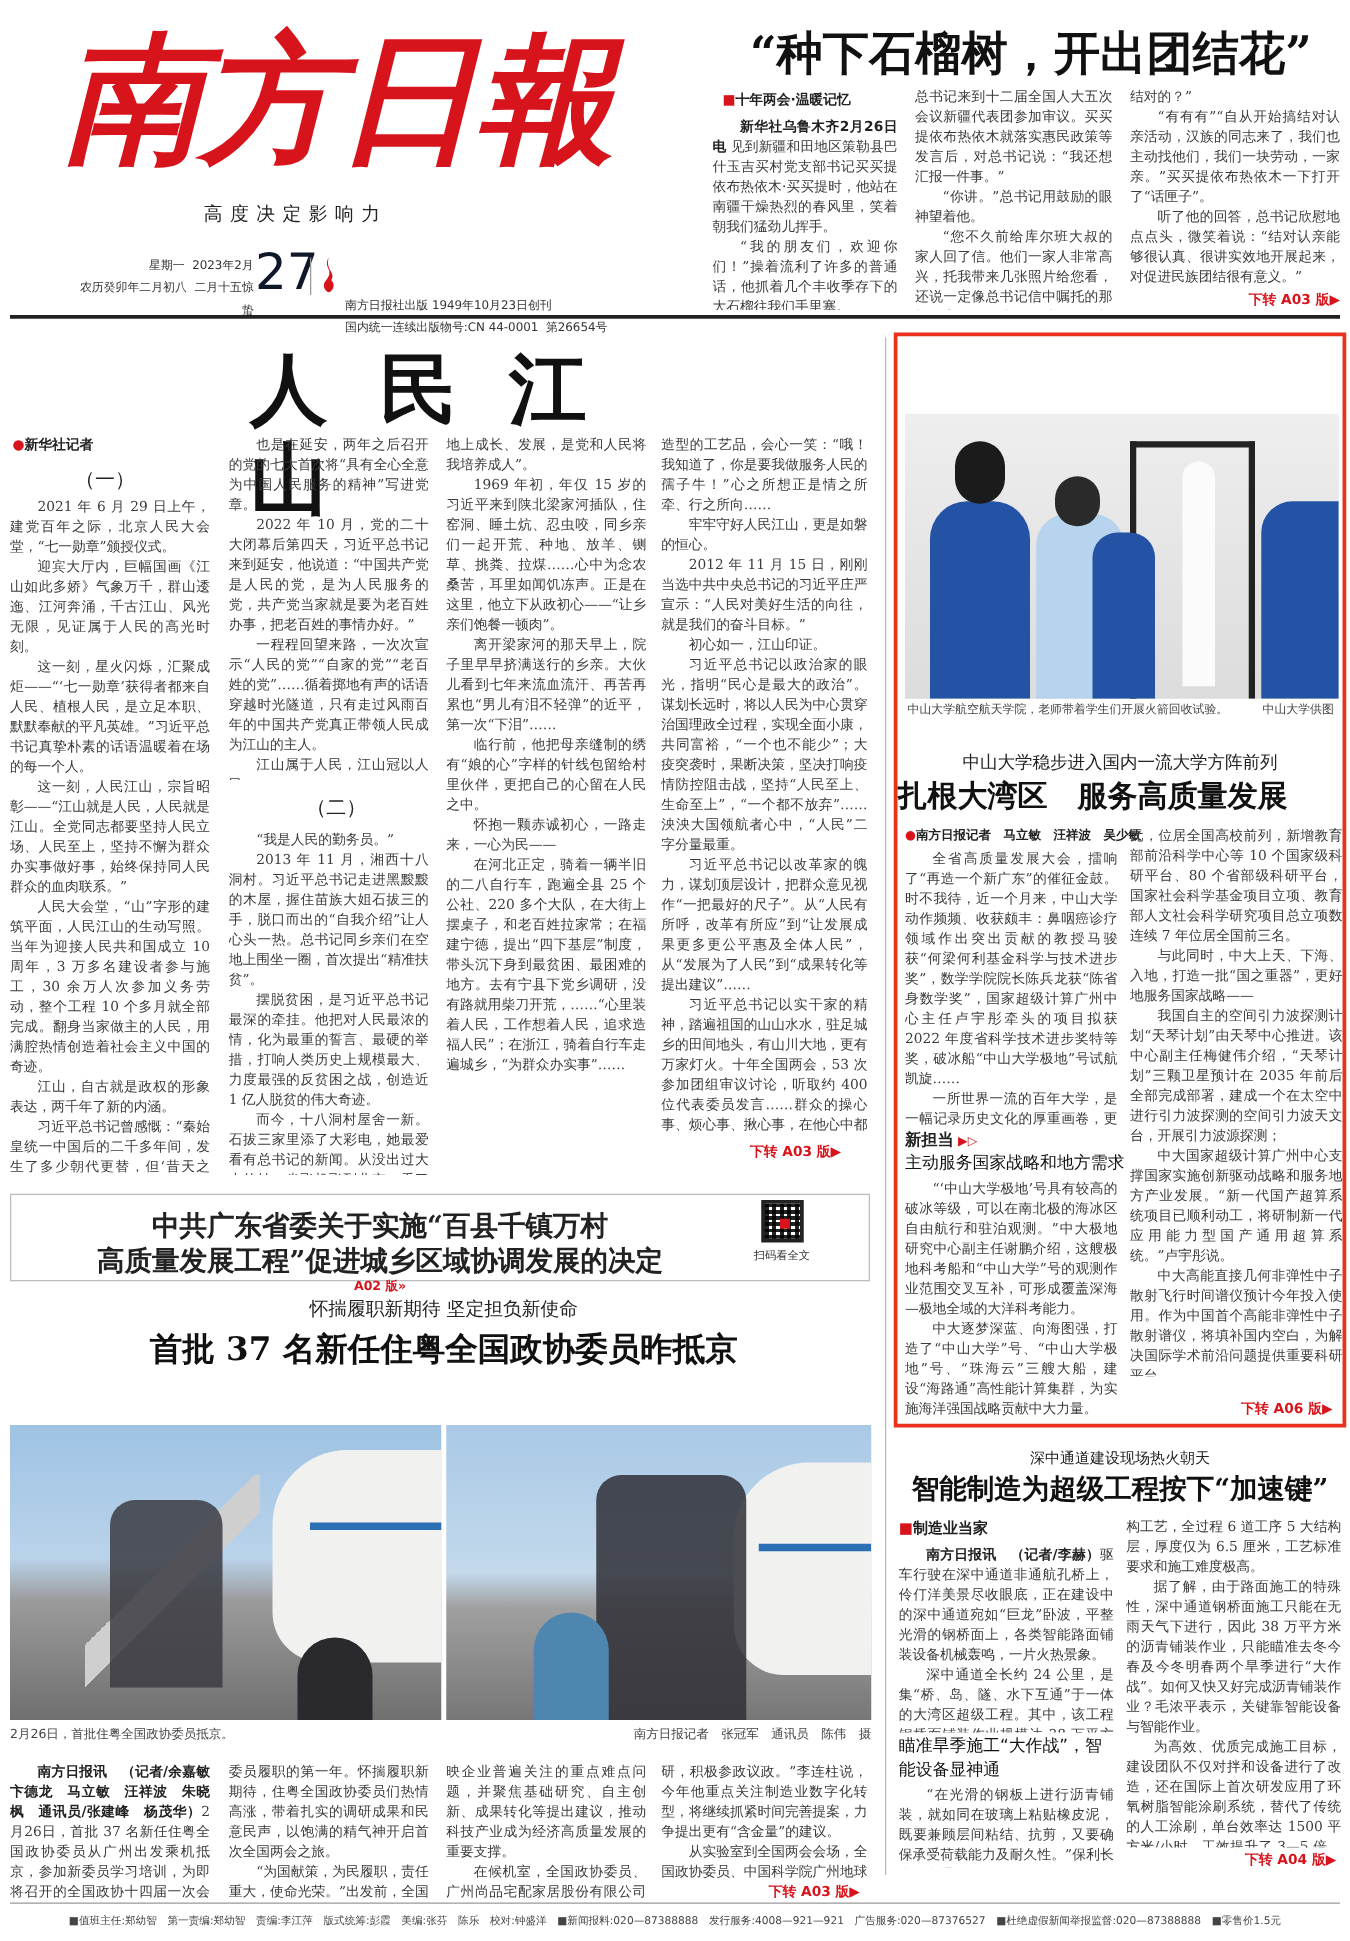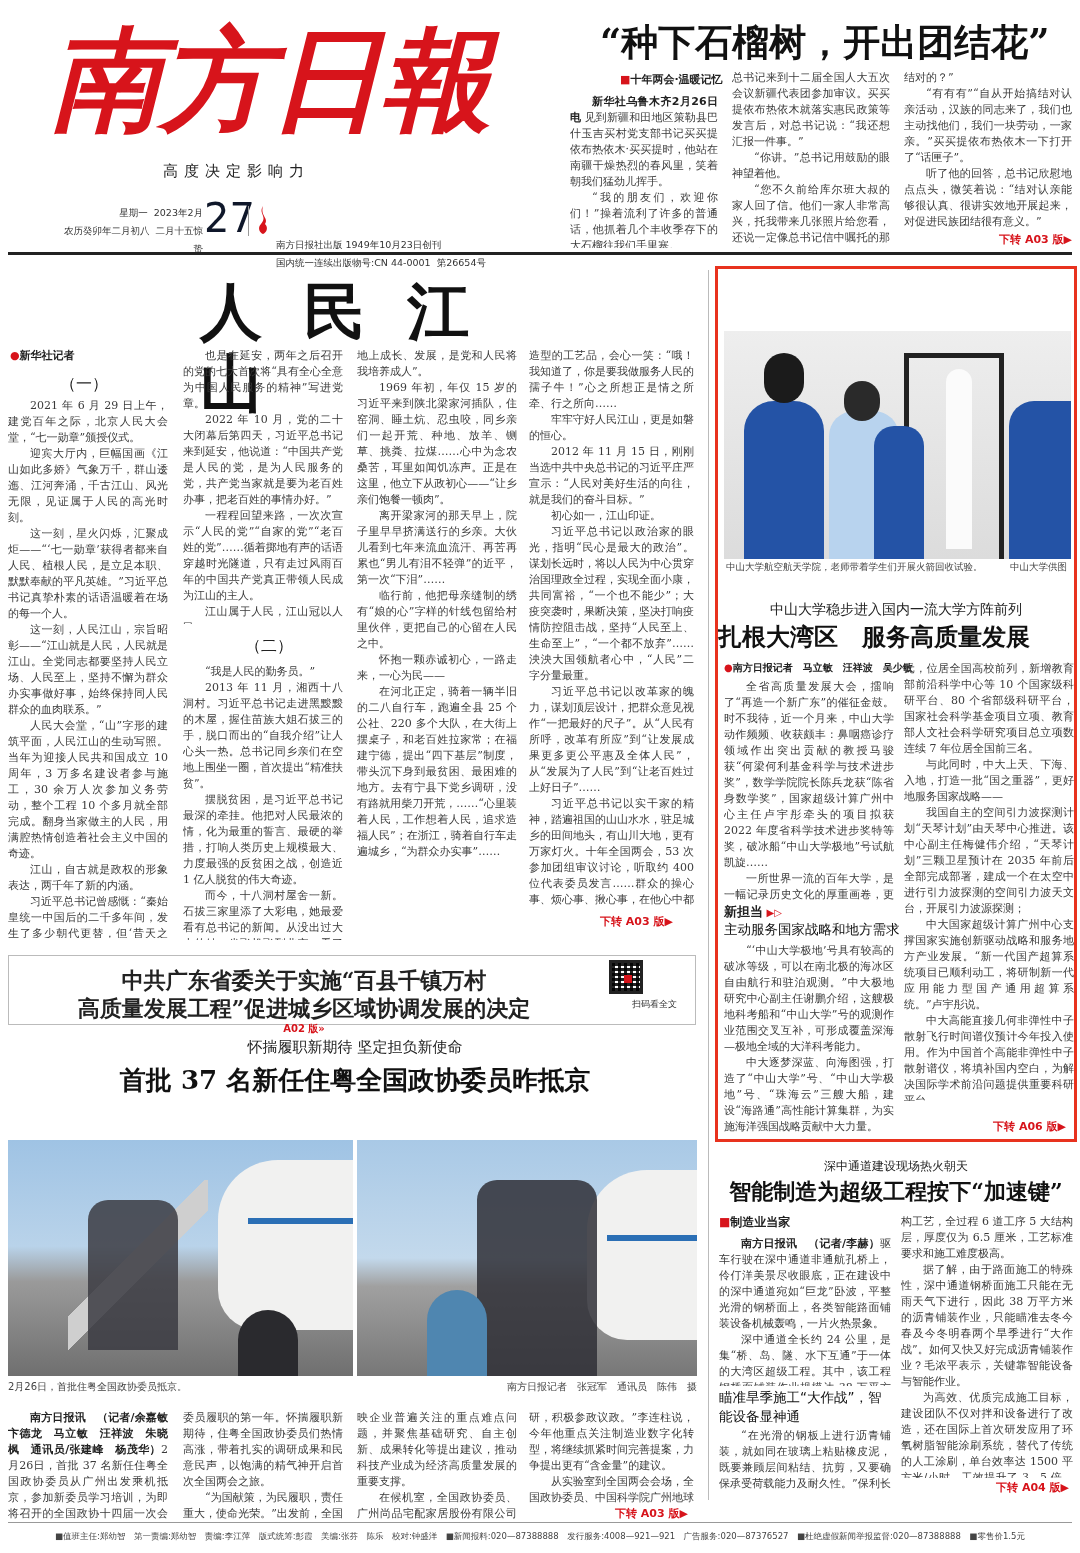--- a/index.html
+++ b/index.html
@@ -36,21 +36,21 @@
       </svg>
   </div>
   <div class="abs sans" style="left:276px;top:204px;width:290px;font-size:9.5px;line-height:18px;color:#333;margin-top:32px;">
     <div>南方日报社出版 1949年10月23日创刊</div>
     <div><span>国内统一连续出版物号:CN 44-0001</span>&nbsp;&nbsp;<span>第26654号</span></div>
   </div>
 </div>
 
 <div class="abs" style="left:570px;top:0;width:510px;height:250px;">
   <div class="abs" style="left:30px;top:18px;width:470px;font-size:37px;font-weight:bold;color:#111;line-height:48px;">“种下石榴树，开出团结花”</div>
-  <div class="abs sans" style="left:8px;top:72px;font-size:11px;font-weight:bold;color:#222;margin-left:42px;">
+  <div class="abs sans" style="left:8px;top:72px;font-size:11px;font-weight:bold;color:#222;">
     <span class="sq">■</span><span>十年两会·温暖记忆</span>
   </div>
   <div class="col" style="left:0;top:94px;width:148px;height:154px;">
     <p><b class="sans" style="color:#222;">新华社乌鲁木齐2月26日电</b>&nbsp;<span>见到新疆和田地区策勒县巴什玉吉买村党支部书记买买提依布热依木·买买提时，他站在南疆干燥热烈的春风里，笑着朝我们猛劲儿挥手。</span></p>
     <p>“我的朋友们，欢迎你们！”操着流利了许多的普通话，他抓着几个丰收季存下的大石榴往我们手里塞。</p>
 
   </div>
   <div class="col" style="left:162px;top:70px;width:158px;height:178px;">
     <p class="noindent">总书记来到十二届全国人大五次会议新疆代表团参加审议。买买提依布热依木就落实惠民政策等发言后，对总书记说：“我还想汇报一件事。”</p>
     <p>“你讲。”总书记用鼓励的眼神望着他。</p>
@@ -107,38 +107,38 @@
     <p>怀抱一颗赤诚初心，一路走来，一心为民——</p>
     <p>在河北正定，骑着一辆半旧的二八自行车，跑遍全县 25 个公社、220 多个大队，在大街上摆桌子，和老百姓拉家常；在福建宁德，提出“四下基层”制度，带头沉下身到最贫困、最困难的地方。去有宁县下党乡调研，没有路就用柴刀开荒，……“心里装着人民，工作想着人民，追求造福人民”；在浙江，骑着自行车走遍城乡，“为群众办实事”……</p>
 
   </div>
   <div class="col" style="left:529px;top:90px;width:165px;height:560px;">
     <p class="noindent">造型的工艺品，会心一笑：“哦！我知道了，你是要我做服务人民的孺子牛！”心之所想正是情之所牵、行之所向……</p>
     <p>牢牢守好人民江山，更是如磐的恒心。</p>
     <p>2012 年 11 月 15 日，刚刚当选中共中央总书记的习近平庄严宣示：“人民对美好生活的向往，就是我们的奋斗目标。”</p>
     <p>初心如一，江山印证。</p>
     <p>习近平总书记以政治家的眼光，指明“民心是最大的政治”。谋划长远时，将以人民为中心贯穿治国理政全过程，实现全面小康，共同富裕，“一个也不能少”；大疫突袭时，果断决策，坚决打响疫情防控阻击战，坚持“人民至上、生命至上”，“一个都不放弃”……泱泱大国领航者心中，“人民”二字分量最重。</p>
-    <p>习近平总书记以改革家的魄力，谋划顶层设计，把群众意见视作“一把最好的尺子”。从“人民有所呼，改革有所应”到“让发展成果更多更公平惠及全体人民”，从“发展为了人民”到“让老百姓过上好日子”……</p>
+    <p>习近平总书记以改革家的魄力，谋划顶层设计，把群众意见视作“一把最好的尺子”。从“人民有所呼，改革有所应”到“让发展成果更多更公平惠及全体人民”，从“发展为了人民”到“成果转化等提出建议”……</p>
     <p>习近平总书记以实干家的精神，踏遍祖国的山山水水，驻足城乡的田间地头，有山川大地，更有万家灯火。十年全国两会，53 次参加团组审议讨论，听取约 400 位代表委员发言……群众的操心事、烦心事、揪心事，在他心中都是大事。一件一件抓落实，一年接着一年干。</p>
 
   </div>
   <div class="abs turn" style="left:600px;top:656px;">下转 A03 版▶</div>
 </div>
 
 <div class="abs" style="left:708px;top:270px;width:1px;height:1230px;background:#bbb;"></div>
 
 <div class="abs" style="left:8px;top:955px;width:688px;height:70px;border:1px solid #bbb;">
   <div class="abs" style="left:0;top:10px;width:590px;text-align:center;font-size:22px;font-weight:bold;color:#222;">中共广东省委关于实施“百县千镇万村</div>
   <div class="abs" style="left:0;top:38px;width:590px;text-align:center;font-size:22px;font-weight:bold;color:#222;">高质量发展工程”促进城乡区域协调发展的决定</div>
   <div class="abs sans" style="left:0;top:66px;width:590px;text-align:center;font-size:10px;font-weight:bold;color:#d7141b;">A02 版»</div>
   <div class="abs" style="left:600px;top:4px;width:34px;height:34px;
        background: repeating-linear-gradient(0deg,#222 0 3px,#fff 3px 5px), repeating-linear-gradient(90deg,#222 0 3px,#fff 3px 6px); background-blend-mode: multiply; border:3px solid #222;">
     <div style="position:absolute;left:12px;top:12px;width:8px;height:8px;background:#d7141b;"></div>
   </div>
-  <div class="abs sans" style="left:594px;top:42px;font-size:9px;color:#333;margin-left:29px;">扫码看全文</div>
+  <div class="abs sans" style="left:594px;top:42px;font-size:9px;color:#333;">扫码看全文</div>
 </div>
 
 <div class="abs" style="left:0;top:1030px;width:710px;height:470px;">
   <div class="abs" style="left:0;top:8px;width:710px;text-align:center;font-size:15px;color:#222;">怀揣履职新期待 坚定担负新使命</div>
   <div class="abs" style="left:0;top:30px;width:710px;text-align:center;font-size:26px;font-weight:bold;color:#111;line-height:40px;">首批 37 名新任住粤全国政协委员昨抵京</div>
   <div class="photo" style="left:8px;top:110px;width:345px;height:236px;background:linear-gradient(180deg,#9fc3e4 0%,#b9d3ea 45%,#9a9a9a 60%,#6f6f6f 100%);">
     <div style="position:absolute;left:210px;top:20px;width:150px;height:170px;background:#f1f1f0;border-radius:60px 0 0 40px;"></div>
     <div style="position:absolute;left:240px;top:78px;width:110px;height:6px;background:#2b6fb5;"></div>
     <div style="position:absolute;left:60px;top:40px;width:140px;height:200px;background:linear-gradient(135deg,transparent 40%,#cfcfcf 40%,#cfcfcf 50%,transparent 50%);"></div>
     <div style="position:absolute;left:80px;top:60px;width:90px;height:150px;background:#3b3b42;border-radius:20px 20px 0 0;opacity:0.85;"></div>

